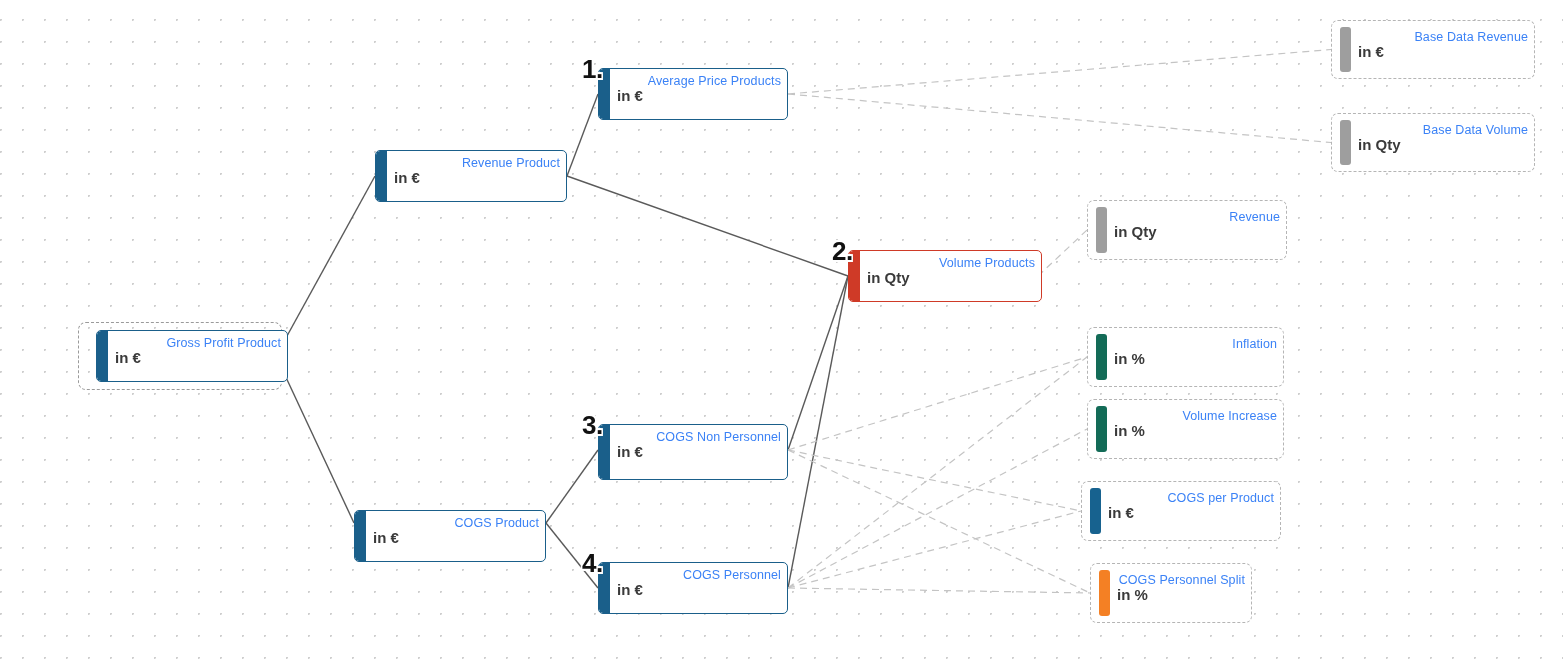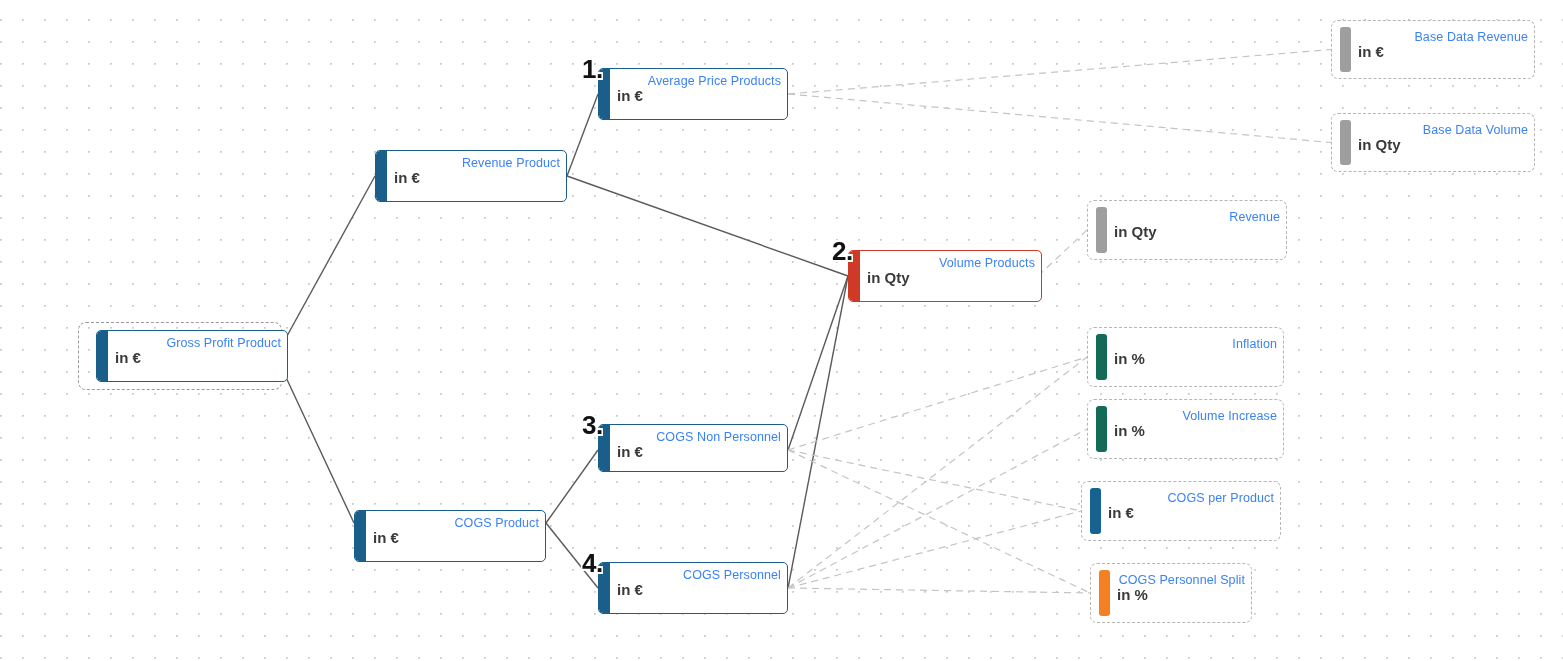--- a/index.html
+++ b/index.html
@@ -192,21 +192,21 @@
       <div class="node red" style="left: 848px; top: 250px; width: 194px; height: 52px; text-decoration: underline;">
         <div class="card">
           <div class="bar " style="background: rgb(207, 58, 39);"></div>
           <div class="label">
             <div class="title">Volume Products</div>
             <div class="unit">in Qty</div>
           </div>
         </div>
       </div>
       <div class="badge" style="left: 832px; top: 238px;">2.</div>
-      <div class="node" style="left: 598px; top: 424px; width: 190px; height: 48px;">
+      <div class="node" style="left: 598px; top: 424px; width: 190px; height: 56px;">
         <div class="card">
           <div class="bar " style="background: rgb(26, 95, 138);"></div>
           <div class="label">
             <div class="title">COGS Non Personnel</div>
             <div class="unit">in €</div>
           </div>
         </div>
       </div>
       <div class="badge" style="left: 582px; top: 412px;">3.</div>
       <div class="node" style="left: 598px; top: 562px; width: 190px; height: 52px;">

